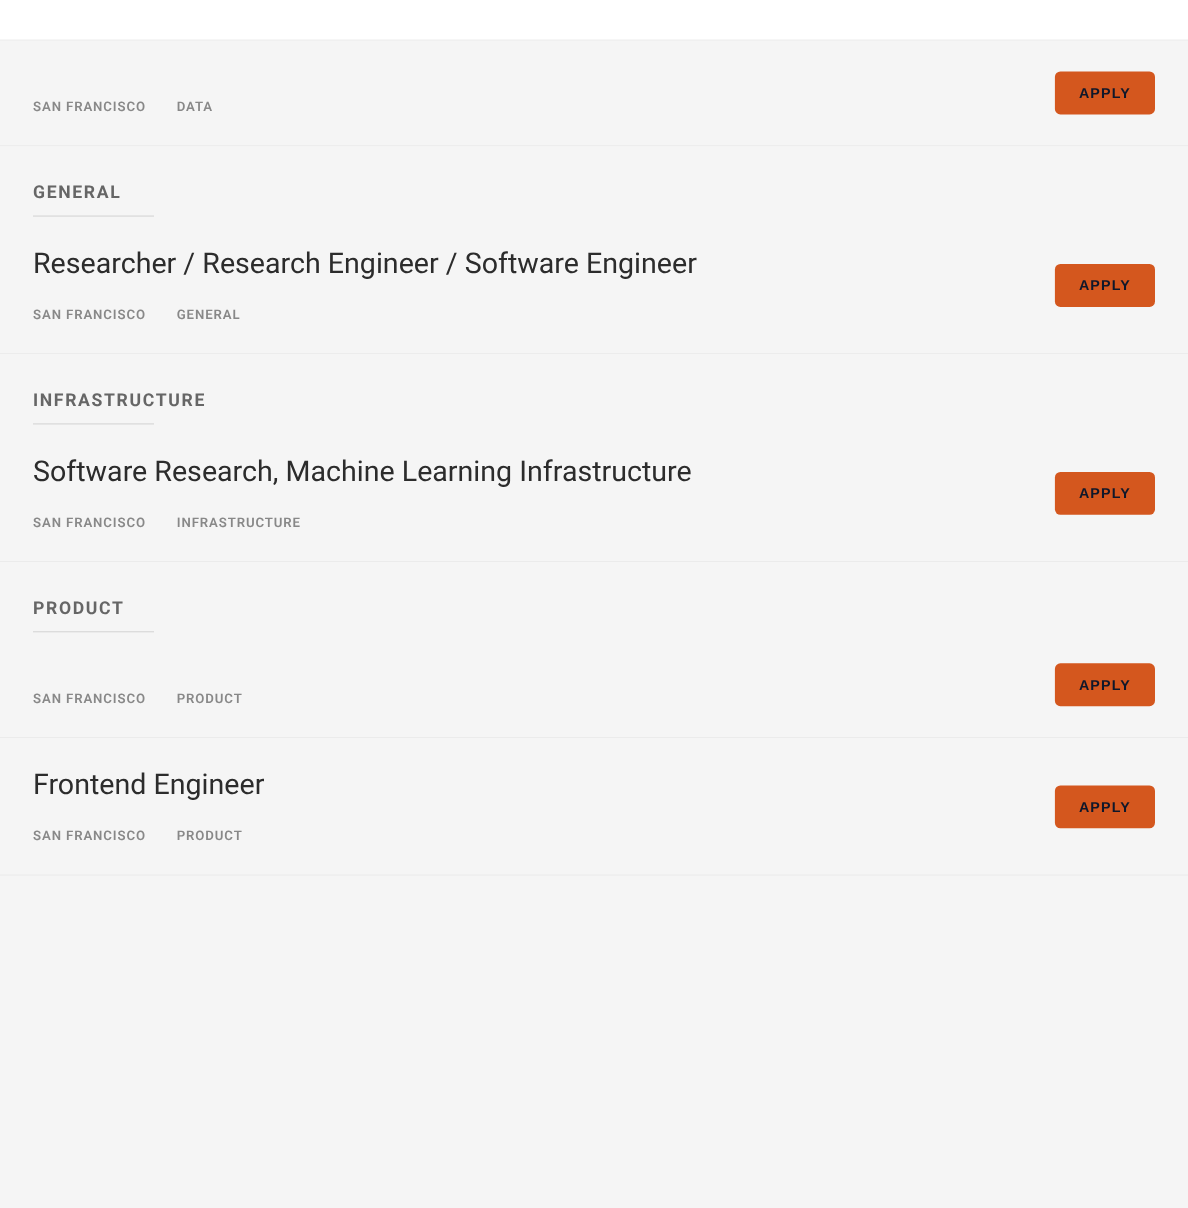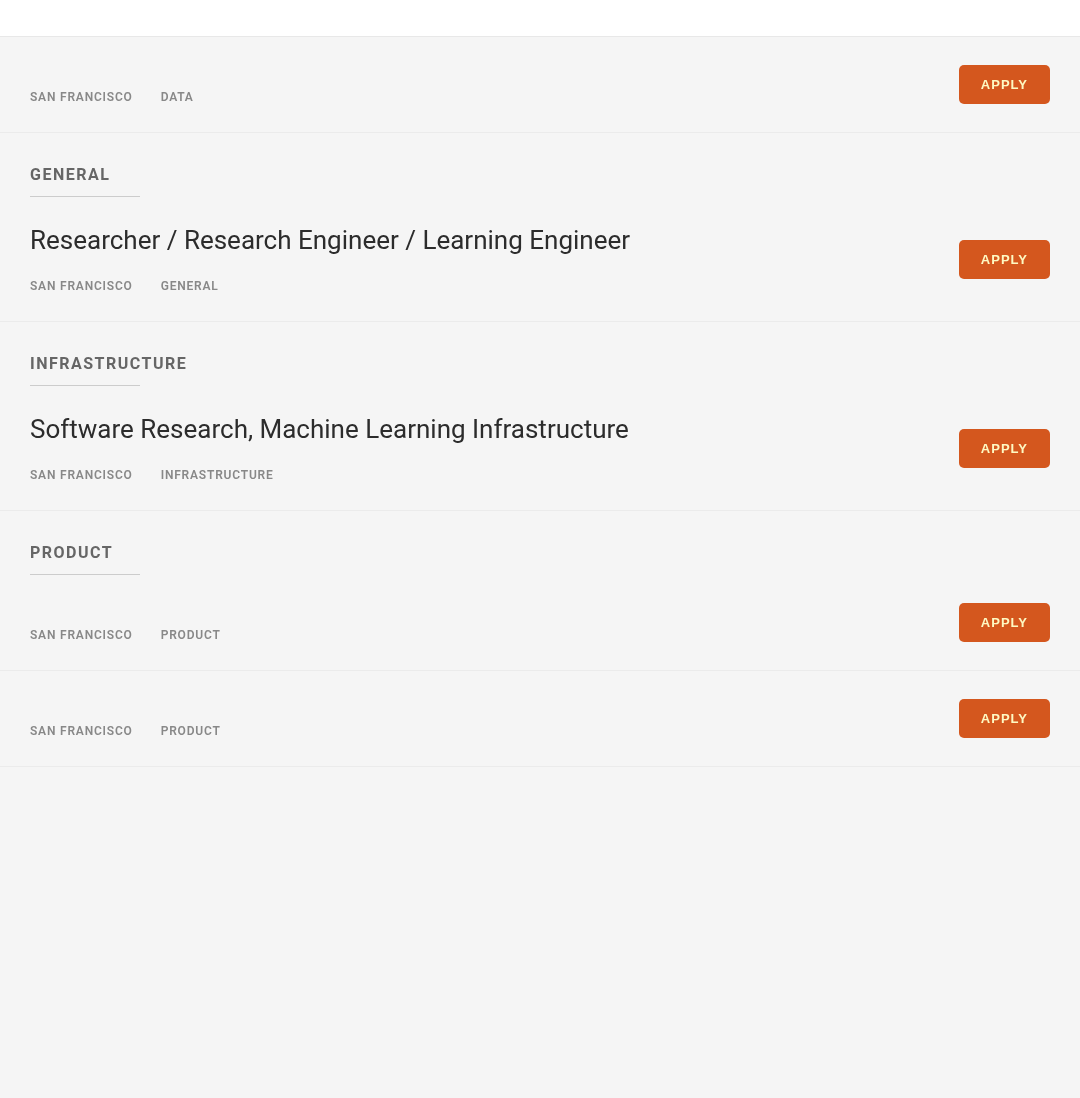--- a/index.html
+++ b/index.html
@@ -65,21 +65,21 @@
     .job-tag {
       font-size: 12px;
       font-weight: 600;
       color: #888888;
       letter-spacing: 0.8px;
       text-transform: uppercase;
     }
 
     .apply-btn {
       background-color: #d4571e;
-      color: #fef9c3;
+      color: #0f172a;
       border: none;
       border-radius: 5px;
       padding: 12px 22px;
       font-size: 13px;
       font-weight: 700;
       letter-spacing: 1px;
       cursor: pointer;
       text-transform: uppercase;
       flex-shrink: 0;
       margin-left: 30px;
@@ -122,21 +122,21 @@
         </div>
       </div>
       <button class="apply-btn">APPLY</button>
     </div>
     <div class="section-header">
       <div class="section-title">GENERAL</div>
       <div class="section-divider"></div>
     </div>
     <div class="job-item">
       <div class="job-info">
-        <div class="job-title">Researcher / Research Engineer / Learning Engineer</div>
+        <div class="job-title">Researcher / Research Engineer / Software Engineer</div>
         <div class="job-meta">
           <span class="job-tag">SAN FRANCISCO</span>
           <span class="job-tag">GENERAL</span>
         </div>
       </div>
       <button class="apply-btn">APPLY</button>
     </div>
     <div class="section-header">
       <div class="section-title">INFRASTRUCTURE</div>
       <div class="section-divider"></div>
@@ -159,20 +159,21 @@
       <div class="job-info">
         <div class="job-meta">
           <span class="job-tag">SAN FRANCISCO</span>
           <span class="job-tag">PRODUCT</span>
         </div>
       </div>
       <button class="apply-btn">APPLY</button>
     </div>
     <div class="job-item">
       <div class="job-info">
+        <div class="job-title">Frontend Engineer</div>
         <div class="job-meta">
           <span class="job-tag">SAN FRANCISCO</span>
           <span class="job-tag">PRODUCT</span>
         </div>
       </div>
       <button class="apply-btn">APPLY</button>
     </div>
   </div>
 
 </body></html>

